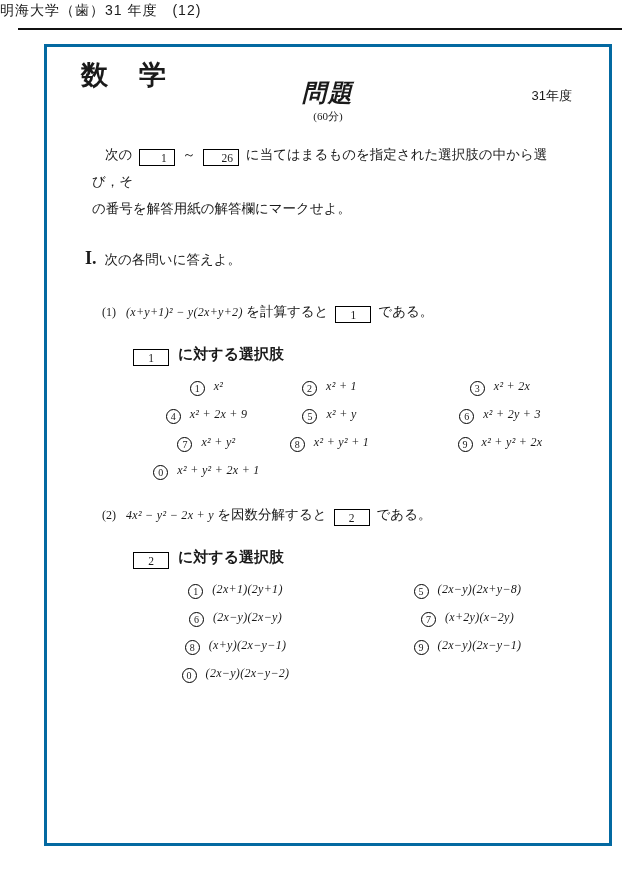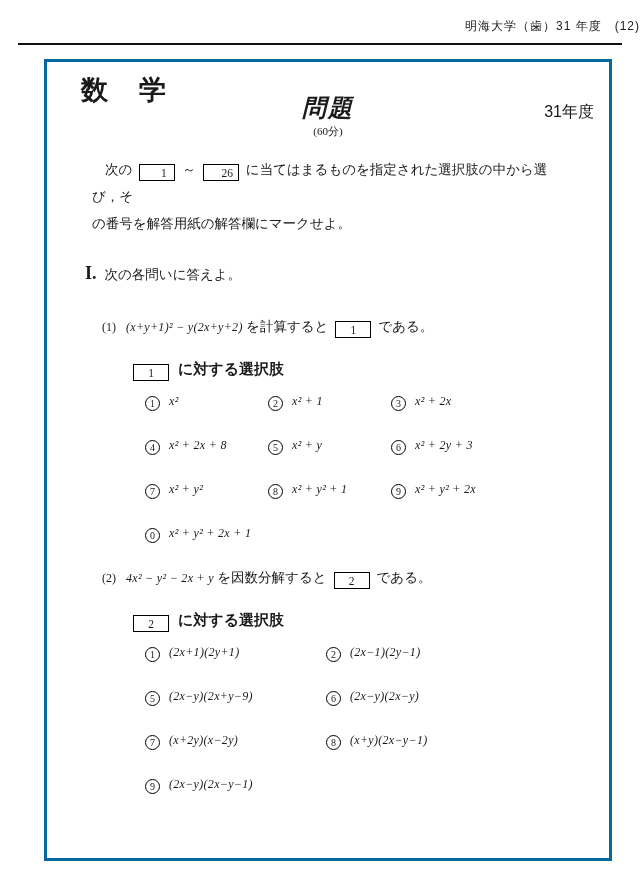--- a/index.html
+++ b/index.html
@@ -4,49 +4,49 @@
 <style>
   :root{
     --serif:"Liberation Serif","DejaVu Serif",serif;
     --sans:"Liberation Sans","DejaVu Sans",sans-serif;
     --ink:#1a1a1a;
   }
   *{box-sizing:border-box;}
   html,body{width:640px;height:896px;margin:0;padding:0;background:#fff;color:var(--ink);}
   body{font-family:var(--serif);-webkit-font-smoothing:antialiased;}
 
-  .top-header{padding-top:18px;text-align:right;font-family:var(--sans);font-size:12px;letter-spacing:1px;}
+  .top-header{padding-top:2px;text-align:left;font-family:var(--sans);font-size:14px;letter-spacing:1px;}
   .top-rule{border-top:2px solid #111;margin:8px 18px 0 18px;}
 
   .frame{margin:14px 28px 0 44px;border:3px solid #0369a1;height:802px;position:relative;overflow:hidden;}
 
   .title-row{position:relative;height:86px;}
   .subject{position:absolute;left:34px;top:10px;font-family:var(--sans);font-weight:bold;font-size:27px;letter-spacing:2px;}
   .main-title{position:absolute;left:0;right:0;top:30px;text-align:center;font-family:var(--sans);font-weight:bold;font-size:24px;letter-spacing:2px;font-style:italic;}
   .duration{position:absolute;left:0;right:0;top:62px;text-align:center;font-size:11px;font-family:var(--serif);}
-  .year{position:absolute;right:15px;top:40px;font-family:var(--sans);font-size:16px;}
+  .year{position:absolute;right:37px;top:40px;font-family:var(--sans);font-size:13px;}
 
   .instructions{margin:8px 38px 0 45px;font-size:13.5px;line-height:27px;}
   .instr-line1{text-indent:13px;}
 
   .numbox{display:inline-block;border:1px solid #000;min-width:36px;height:17px;line-height:16px;text-align:center;font-size:11.5px;font-family:var(--serif);margin:0 7px;vertical-align:-3px;background:#fff;font-style:normal;}
 
   .section-head{margin:26px 0 0 38px;font-size:13.5px;}
   .roman{font-size:18px;font-weight:bold;font-family:var(--serif);margin-right:8px;}
 
   .question{margin:34px 0 0 55px;font-size:13.5px;}
   .qnum{font-size:12px;margin-right:10px;}
   .math{font-family:Liberation Serif, serif;font-style:italic;font-size:12px;letter-spacing:.3px;}
   .jp{font-size:13.5px;}
 
   .choices-head{margin:22px 0 0 86px;}
   .choices-head .numbox{margin-left:0;}
   .choices-label{font-family:var(--sans);font-weight:bold;font-size:15px;margin-left:2px;}
 
-  .options{display:grid;margin:12px 0 0 98px;row-gap:26px;font-size:13.5px;align-items:baseline;}
+  .options{display:grid;margin:12px 0 0 98px;row-gap:10px;font-size:13.5px;align-items:baseline;text-align:center;}
   .grid3{grid-template-columns:123px 123px auto;}
   .grid2{grid-template-columns:181px auto;}
   .option{white-space:nowrap;}
   .circ{display:inline-flex;width:15px;height:15px;border:1px solid #000;border-radius:50%;align-items:center;justify-content:center;font-size:10px;font-family:var(--serif);font-style:normal;margin-right:9px;vertical-align:-2px;}
 
   .q2-block .question{margin-top:26px;}
 </style>
 </head>
 <body>
 
@@ -82,21 +82,21 @@
       </div>
 
       <div class="choices-head">
         <span class="numbox">1</span><span class="choices-label">に対する選択肢</span>
       </div>
 
       <div class="options grid3">
         <span class="option"><span class="circ">1</span><span class="math">x²</span></span>
         <span class="option"><span class="circ">2</span><span class="math">x² + 1</span></span>
         <span class="option"><span class="circ">3</span><span class="math">x² + 2x</span></span>
-        <span class="option"><span class="circ">4</span><span class="math">x² + 2x + 8</span></span>
+        <span class="option"><span class="circ">4</span><span class="math">x² + 2x + 9</span></span>
         <span class="option"><span class="circ">5</span><span class="math">x² + y</span></span>
         <span class="option"><span class="circ">6</span><span class="math">x² + 2y + 3</span></span>
         <span class="option"><span class="circ">7</span><span class="math">x² + y²</span></span>
         <span class="option"><span class="circ">8</span><span class="math">x² + y² + 1</span></span>
         <span class="option"><span class="circ">9</span><span class="math">x² + y² + 2x</span></span>
         <span class="option"><span class="circ">0</span><span class="math">x² + y² + 2x + 1</span></span>
       </div>
     </div>
 
     <div class="q2-block">
@@ -104,23 +104,23 @@
         <span class="qnum">(2)</span><span class="math">4x² − y² − 2x + y</span>
         <span class="jp">を因数分解すると</span><span class="numbox">2</span><span class="jp">である。</span>
       </div>
 
       <div class="choices-head">
         <span class="numbox">2</span><span class="choices-label">に対する選択肢</span>
       </div>
 
       <div class="options grid2">
         <span class="option"><span class="circ">1</span><span class="math">(2x+1)(2y+1)</span></span>
-        <span class="option"><span class="circ">2</span><span class="math">(2x−1)(2y−1)</span></span>
-        <span class="option"><span class="circ">5</span><span class="math">(2x−y)(2x+y−9)</span></span>
+        <span class="option"><span class="circ">5</span><span class="math">(2x−y)(2x+y−8)</span></span>
         <span class="option"><span class="circ">6</span><span class="math">(2x−y)(2x−y)</span></span>
         <span class="option"><span class="circ">7</span><span class="math">(x+2y)(x−2y)</span></span>
         <span class="option"><span class="circ">8</span><span class="math">(x+y)(2x−y−1)</span></span>
         <span class="option"><span class="circ">9</span><span class="math">(2x−y)(2x−y−1)</span></span>
+        <span class="option"><span class="circ">0</span><span class="math">(2x−y)(2x−y−2)</span></span>
       </div>
     </div>
 
   </div>
 </div>
 
 </body></html>

